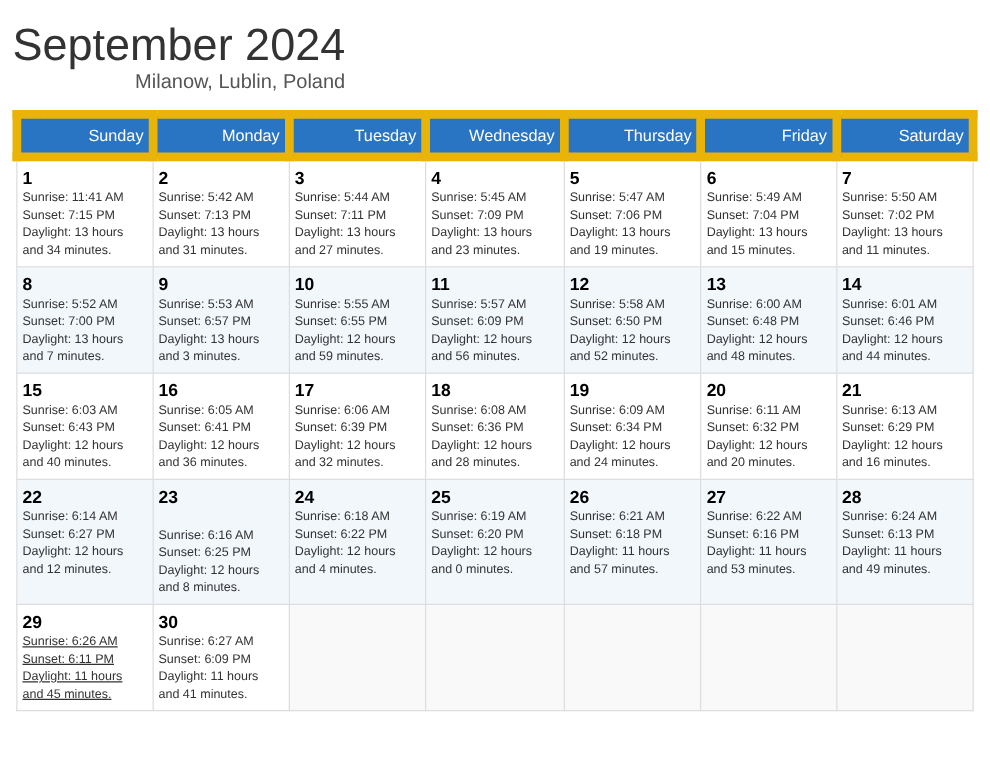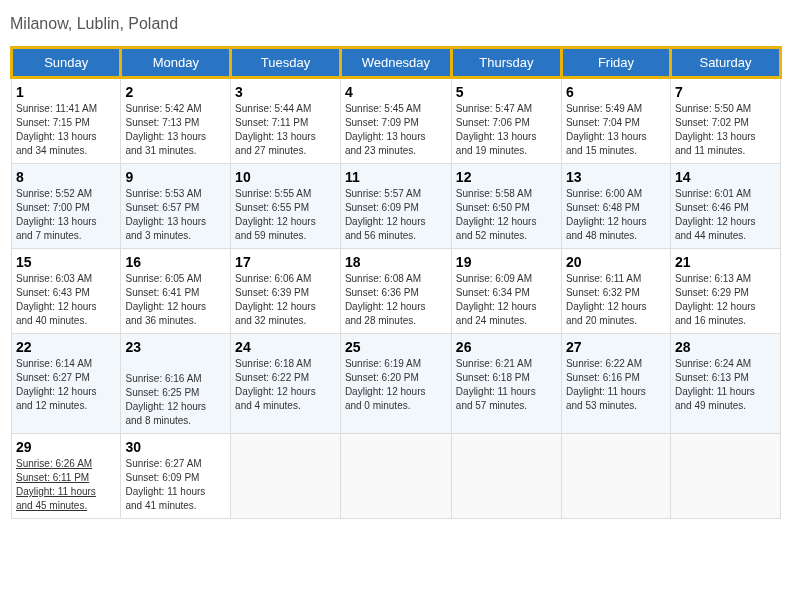--- a/index.html
+++ b/index.html
@@ -40,24 +40,24 @@
     }
     table {
       width: 100%;
       border-collapse: collapse;
       font-size: 11px;
     }
     thead tr th {
       background-color: #2a75c3;
       color: #fff;
       padding: 6px 4px;
-      text-align: center;
+      text-align: right;
       font-size: 13px;
       font-weight: normal;
-      border: 3px solid #eab308;
+      border: 7px solid #eab308;
     }
     tbody tr {
       border-bottom: 1px solid #ccc;
     }
     tbody tr:nth-child(even) {
       background-color: #f2f7fc;
     }
     td {
       vertical-align: top;
       padding: 5px 4px;
@@ -81,20 +81,21 @@
     }
     .week-row td {
       height: 85px;
     }
   </style>
 </head>
 <body>
 
 <div class="header">
   <div class="title-section">
+    <div class="month-title">September 2024</div>
     <div class="location">Milanow, Lublin, Poland</div>
   </div>
 </div>
 
 <table>
   <thead>
     <tr>
     <th>Sunday</th>
         <th>Monday</th>
         <th>Tuesday</th>

